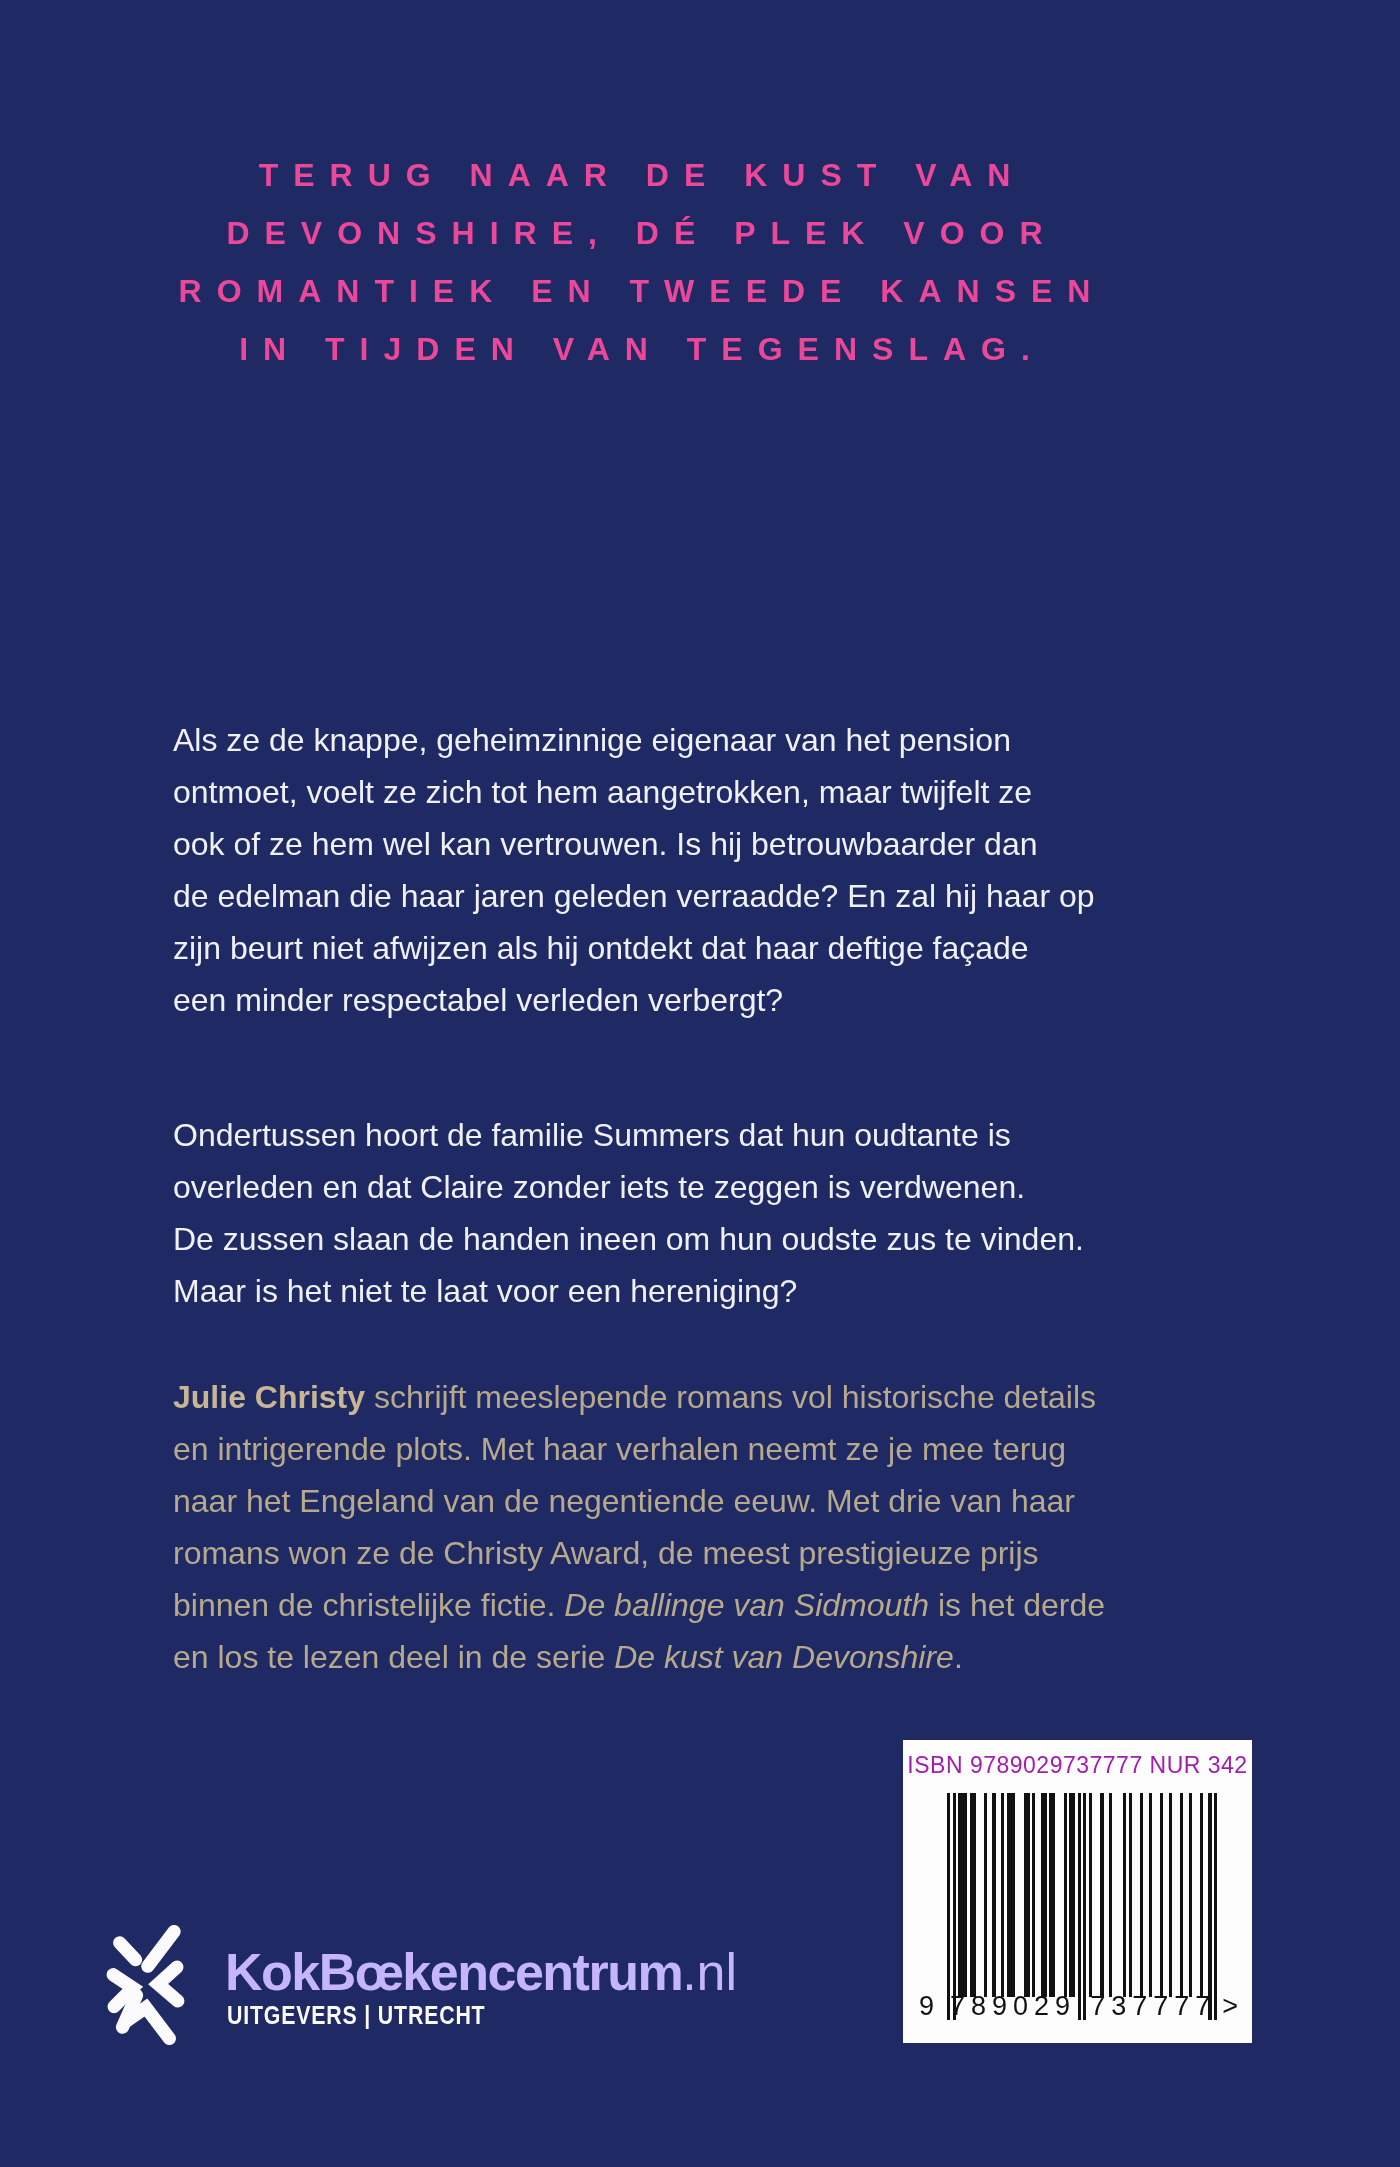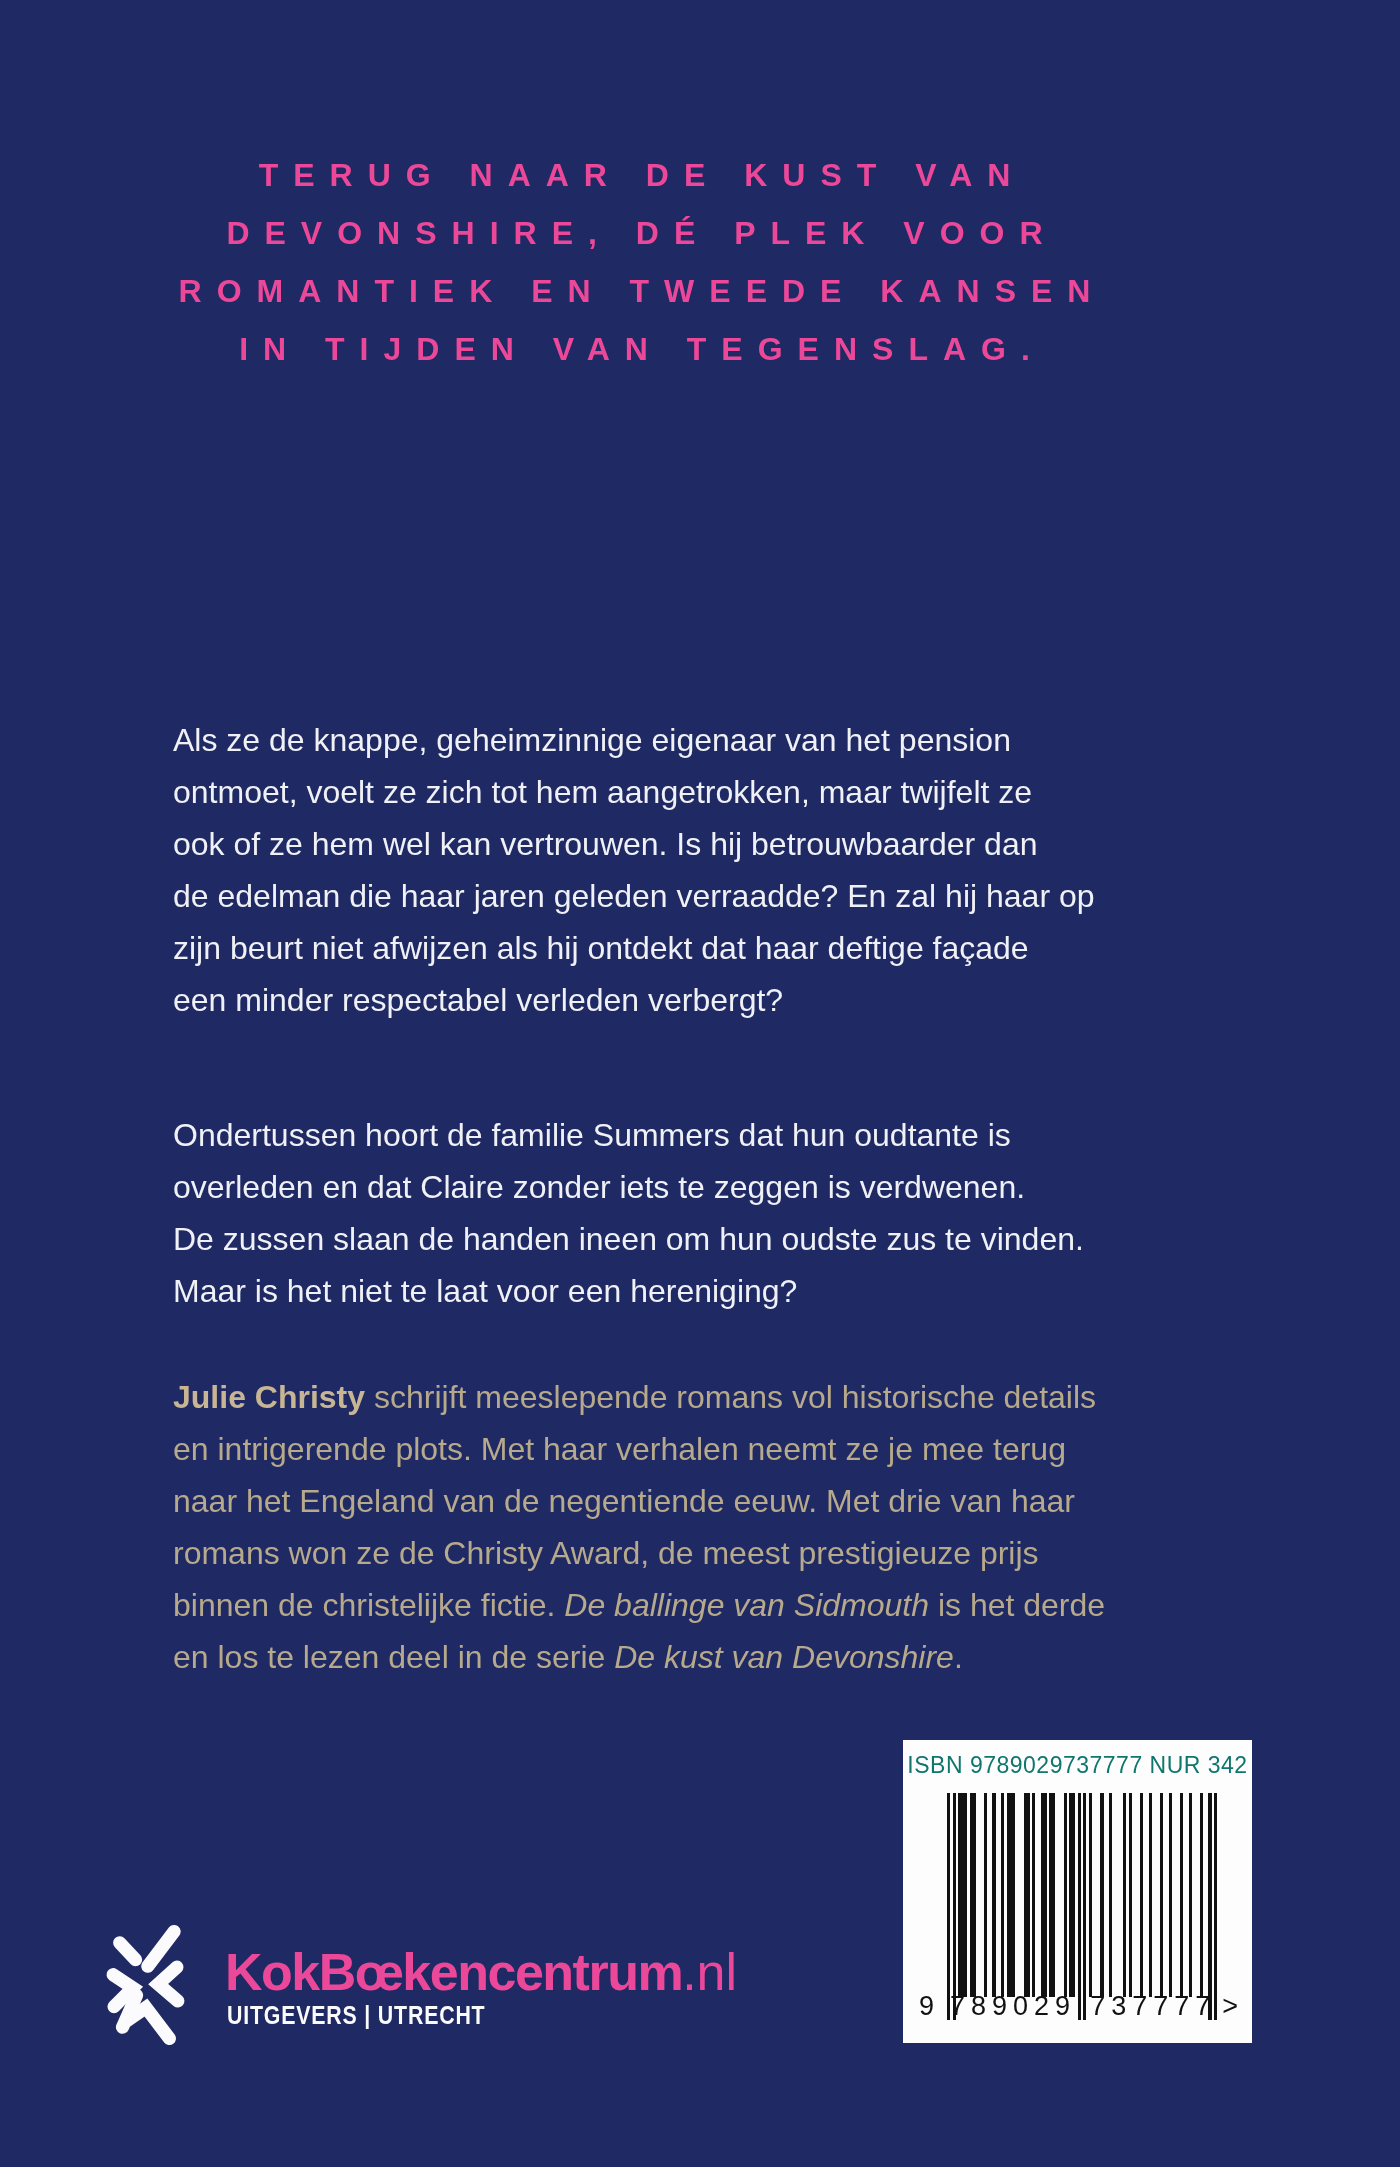--- a/index.html
+++ b/index.html
@@ -35,40 +35,40 @@
   .par-2{top:682px;}
   .par-3{top:1077px;}
   .bio{top:1339px;color:#b7a98c;}
   .bio .bio-bold{font-weight:bold;color:#c8b593;}
   .bio .bio-italic{font-style:italic;}
   
   .logo-icon{position:absolute;left:95px;top:1924px;width:100px;height:122px;}
   .brand{
     position:absolute;left:225px;top:1944px;
     font-size:52px;line-height:56px;font-weight:bold;
-    letter-spacing:-1.5px;color:#ec4899;
+    letter-spacing:-1.5px;color:#c4b5fd;
   }
   .brand .tld{font-weight:normal;letter-spacing:0;}
   .brand-sub{
     position:absolute;left:227px;top:2000px;
     font-size:26px;font-weight:bold;letter-spacing:1px;
     color:#fbfbfd;
     transform:scaleX(0.82);transform-origin:0 0;
     white-space:nowrap;
   }
   
   .barcode-panel{
     position:absolute;left:903px;top:1740px;
     width:349px;height:303px;
     background:#fdfdfd;
   }
   .isbn-label{
     position:absolute;top:12px;left:0;width:100%;
     text-align:center;
-    font-size:23px;font-weight:normal;color:#0f766e;
+    font-size:23px;font-weight:normal;color:#a21caf;
     letter-spacing:0.5px;
     white-space:nowrap;
   }
   .bars{position:absolute;left:44px;top:53px;}
   .ean-digits{
     position:absolute;top:251px;left:16px;
     display:flex;align-items:flex-start;
     font-size:27px;color:#111;
   }
   .ean-digits .d-first{margin-right:16px;}

